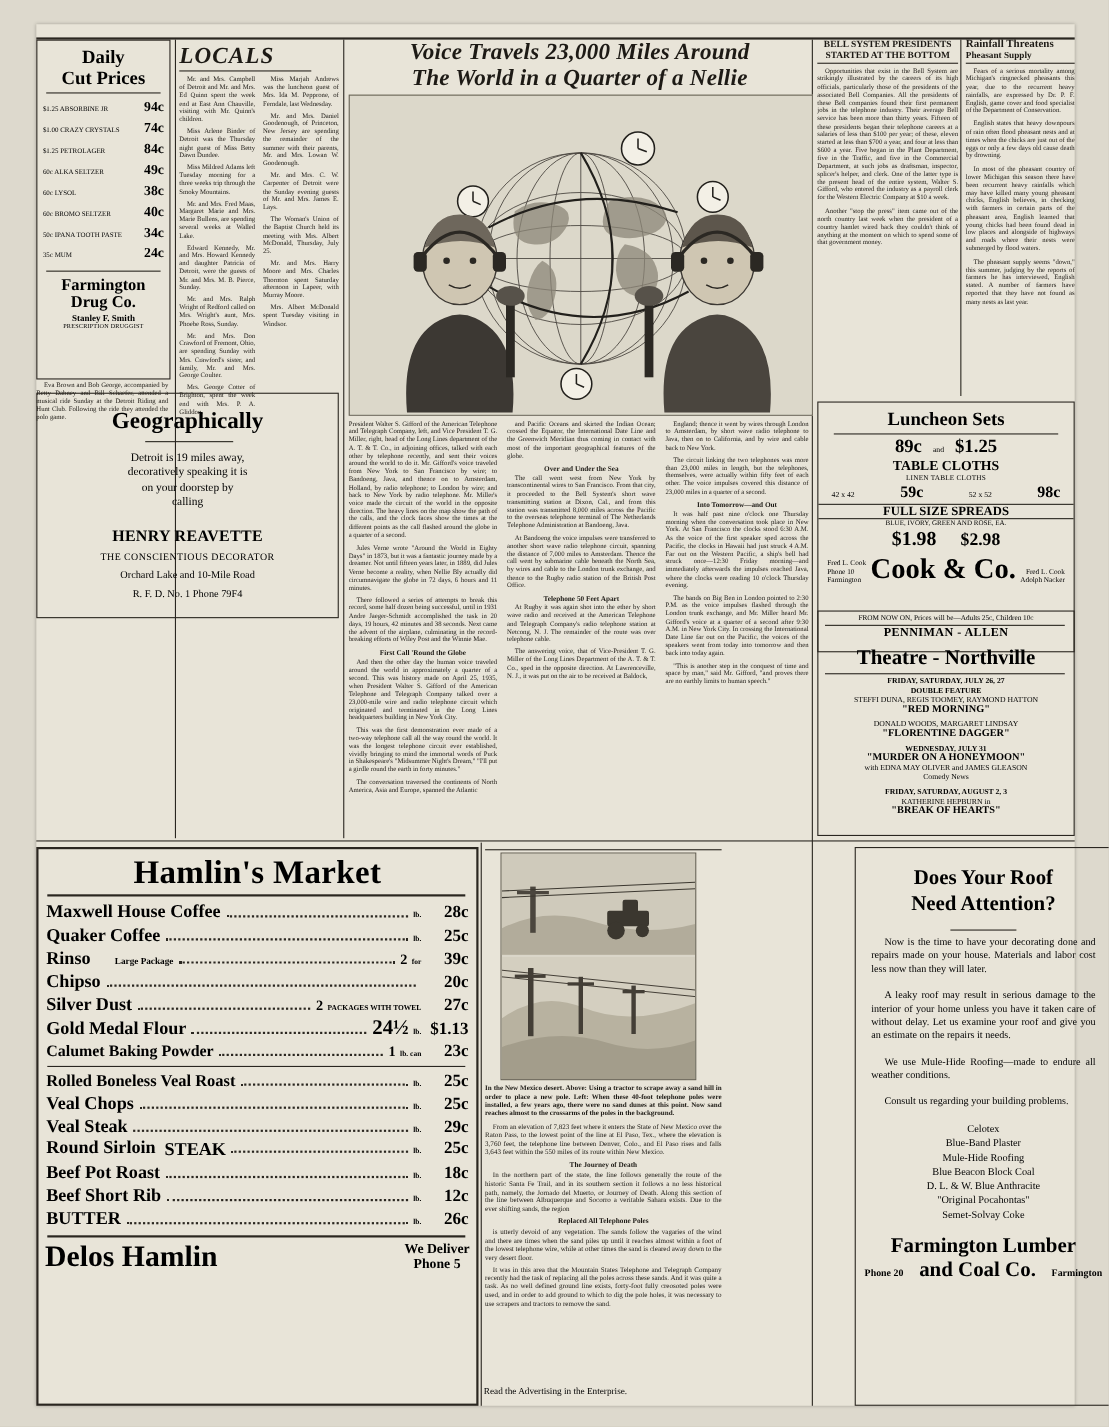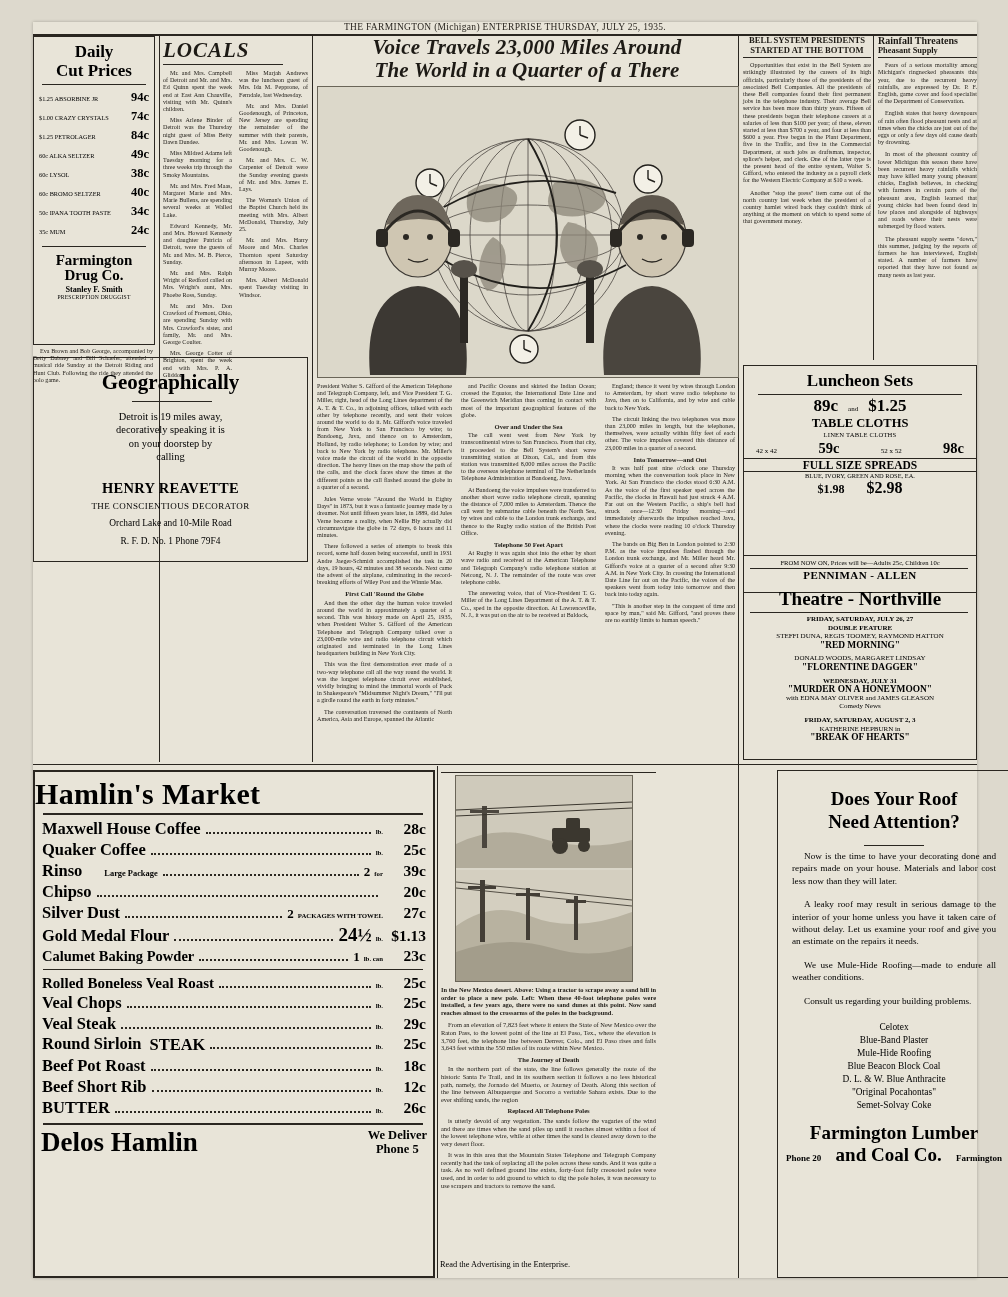--- a/index.html
+++ b/index.html
@@ -56,21 +56,21 @@
   
   #lunch{left:710px;top:343px;width:234px;height:228px;}
   #lunchTitle{font-size:17px;font-weight:bold;text-align:center;margin-top:5px;}
   .lrow{display:flex;justify-content:center;align-items:baseline;gap:10px;}
   #cookco{font-size:26px;font-weight:bold;text-align:center;}
   
   #theatre{left:710px;top:533px;width:234px;height:205px;}
   #thTitle{font-size:19px;font-weight:bold;text-align:center;margin-top:7px;}
   
   #hamlin{left:0;top:748px;width:402px;height:508px;border:2.5px solid #2a2620;}
-  #hamTitle{font-size:30px;font-weight:bold;text-align:left;margin-top:5px;letter-spacing:.3px;}
+  #hamTitle{font-size:30px;font-weight:bold;text-align:center;margin-top:5px;letter-spacing:.3px;}
   .hrow{display:flex;align-items:baseline;font-size:16.5px;font-weight:bold;padding:0 7px;margin-bottom:1px;}
   .hrow .it{white-space:nowrap;}
   .hrow .dots{flex:1;border-bottom:2px dotted #2a2620;margin:0 5px 4px;}
   .hrow .qty{font-size:13px;margin-right:4px;}
   .hrow .un{font-size:6.8px;font-weight:bold;text-align:center;line-height:7.2px;margin-right:3px;}
   .hrow .pz{font-size:15.5px;min-width:40px;text-align:right;}
   #delos{display:flex;align-items:center;justify-content:space-between;padding:0 6px;}
   #delosName{font-size:27px;font-weight:bold;}
   #delosDeliv{font-size:12.5px;font-weight:bold;text-align:center;line-height:14px;}
   
@@ -85,21 +85,20 @@
   #roofList{font-size:9.4px;line-height:13px;text-align:center;margin-top:14px;}
   #roofCo{font-size:19px;font-weight:bold;text-align:center;line-height:22px;margin-top:10px;}
   .footer{position:absolute;left:0;top:1238px;width:100%;text-align:center;font-size:8.4px;}
 </style>
 </head>
 <body>
 
 <div id="page">
  <div class="paper">
 
-  <div class="masthead">THE FARMINGTON (Michigan) ENTERPRISE    THURSDAY, JULY 25, 1935.</div>
   <div class="rule" style="left:0;top:12px;width:944px;height:1.5px;"></div>
 
   <div class="rule" style="left:126px;top:14px;width:1px;height:726px;"></div>
   <div class="rule" style="left:279px;top:14px;width:1px;height:726px;"></div>
   <div class="rule" style="left:705px;top:14px;width:1px;height:1242px;"></div>
   <div class="rule" style="left:840px;top:14px;width:1px;height:324px;"></div>
   <div class="rule" style="left:404px;top:744px;width:1px;height:512px;"></div>
   <div class="rule" style="left:0;top:742px;width:944px;height:1px;"></div>
 
   <div class="box" id="dailybox">
@@ -174,21 +173,21 @@
     </div>
   </div>
 
   <div class="col tiny just" style="left:0;top:326px;width:120px;">
     <p style="margin:0 0 5px;text-indent:7px;">Eva Brown and Bob George, accompanied by Betty Dabney and Bill Schaefer, attended a musical ride Sunday at the Detroit Riding and Hunt Club. Following the ride they attended the polo game.</p>
   </div>
 
   <div class="col" id="voice">
     <div id="voiceTitle">
       <div>Voice Travels 23,000 Miles Around</div>
-      <div>The World in a Quarter of a There</div>
+      <div>The World in a Quarter of a Nellie</div>
     </div>
 
     <div id="voiceArt">
       
       <svg width="420" height="290" viewBox="0 0 420 290">
         <rect x="0" y="0" width="420" height="290" fill="#dcd8ca"></rect>
 
         <g stroke="#4a4540" fill="none" stroke-width="0.8">
           <circle cx="210" cy="148" r="96"></circle>
           <ellipse cx="210" cy="148" rx="96" ry="30"></ellipse>
@@ -349,22 +348,34 @@
     <div class="ctr" style="font-size:6.6px;letter-spacing:.2px;">LINEN TABLE CLOTHS</div>
     <div style="display:flex;justify-content:space-between;align-items:baseline;padding:2px 12px 0;">
       <span style="font-size:7px;">42 x 42</span>
       <span style="font-size:14.5px;font-weight:bold;">59c</span>
       <span style="font-size:7px;">52 x 52</span>
       <span style="font-size:14.5px;font-weight:bold;">98c</span>
     </div>
     <div class="ctr" style="font-size:11.5px;font-weight:bold;margin-top:1px;border-top:1px solid #2a2620;border-bottom:1px solid #2a2620;">FULL SIZE SPREADS</div>
     <div class="ctr" style="font-size:6.4px;">BLUE, IVORY, GREEN AND ROSE, EA.</div>
     <div class="lrow" style="gap:22px;">
-      <span style="font-size:12px;font-weight:bold;">$1.98</span>
+      <span style="font-size:18px;font-weight:bold;">$1.98</span>
       <span style="font-size:16px;font-weight:bold;">$2.98</span>
+    </div>
+    <div style="display:flex;align-items:flex-end;justify-content:space-between;padding:2px 8px 0;">
+      <div style="font-size:6.6px;line-height:7.6px;">
+        <div>Fred L. Cook</div>
+        <div>Phone 10</div>
+        <div>Farmington</div>
+      </div>
+      <div id="cookco">Cook &amp; Co.</div>
+      <div style="font-size:6.6px;line-height:7.6px;text-align:right;">
+        <div>Fred L. Cook</div>
+        <div>Adolph Nacker</div>
+      </div>
     </div>
   </div>
 
   <div class="box" id="theatre">
     <div class="ctr" style="font-size:6.6px;margin-top:3px;">FROM NOW ON, Prices will be—Adults 25c, Children 10c</div>
     <div class="rule" style="position:relative;left:6px;top:2px;width:218px;height:1px;"></div>
     <div class="ctr" style="font-size:11px;font-weight:bold;margin-top:2px;letter-spacing:.4px;">PENNIMAN - ALLEN</div>
     <div id="thTitle">Theatre - Northville</div>
     <div class="rule" style="position:relative;left:6px;top:2px;width:218px;height:1px;"></div>
 

